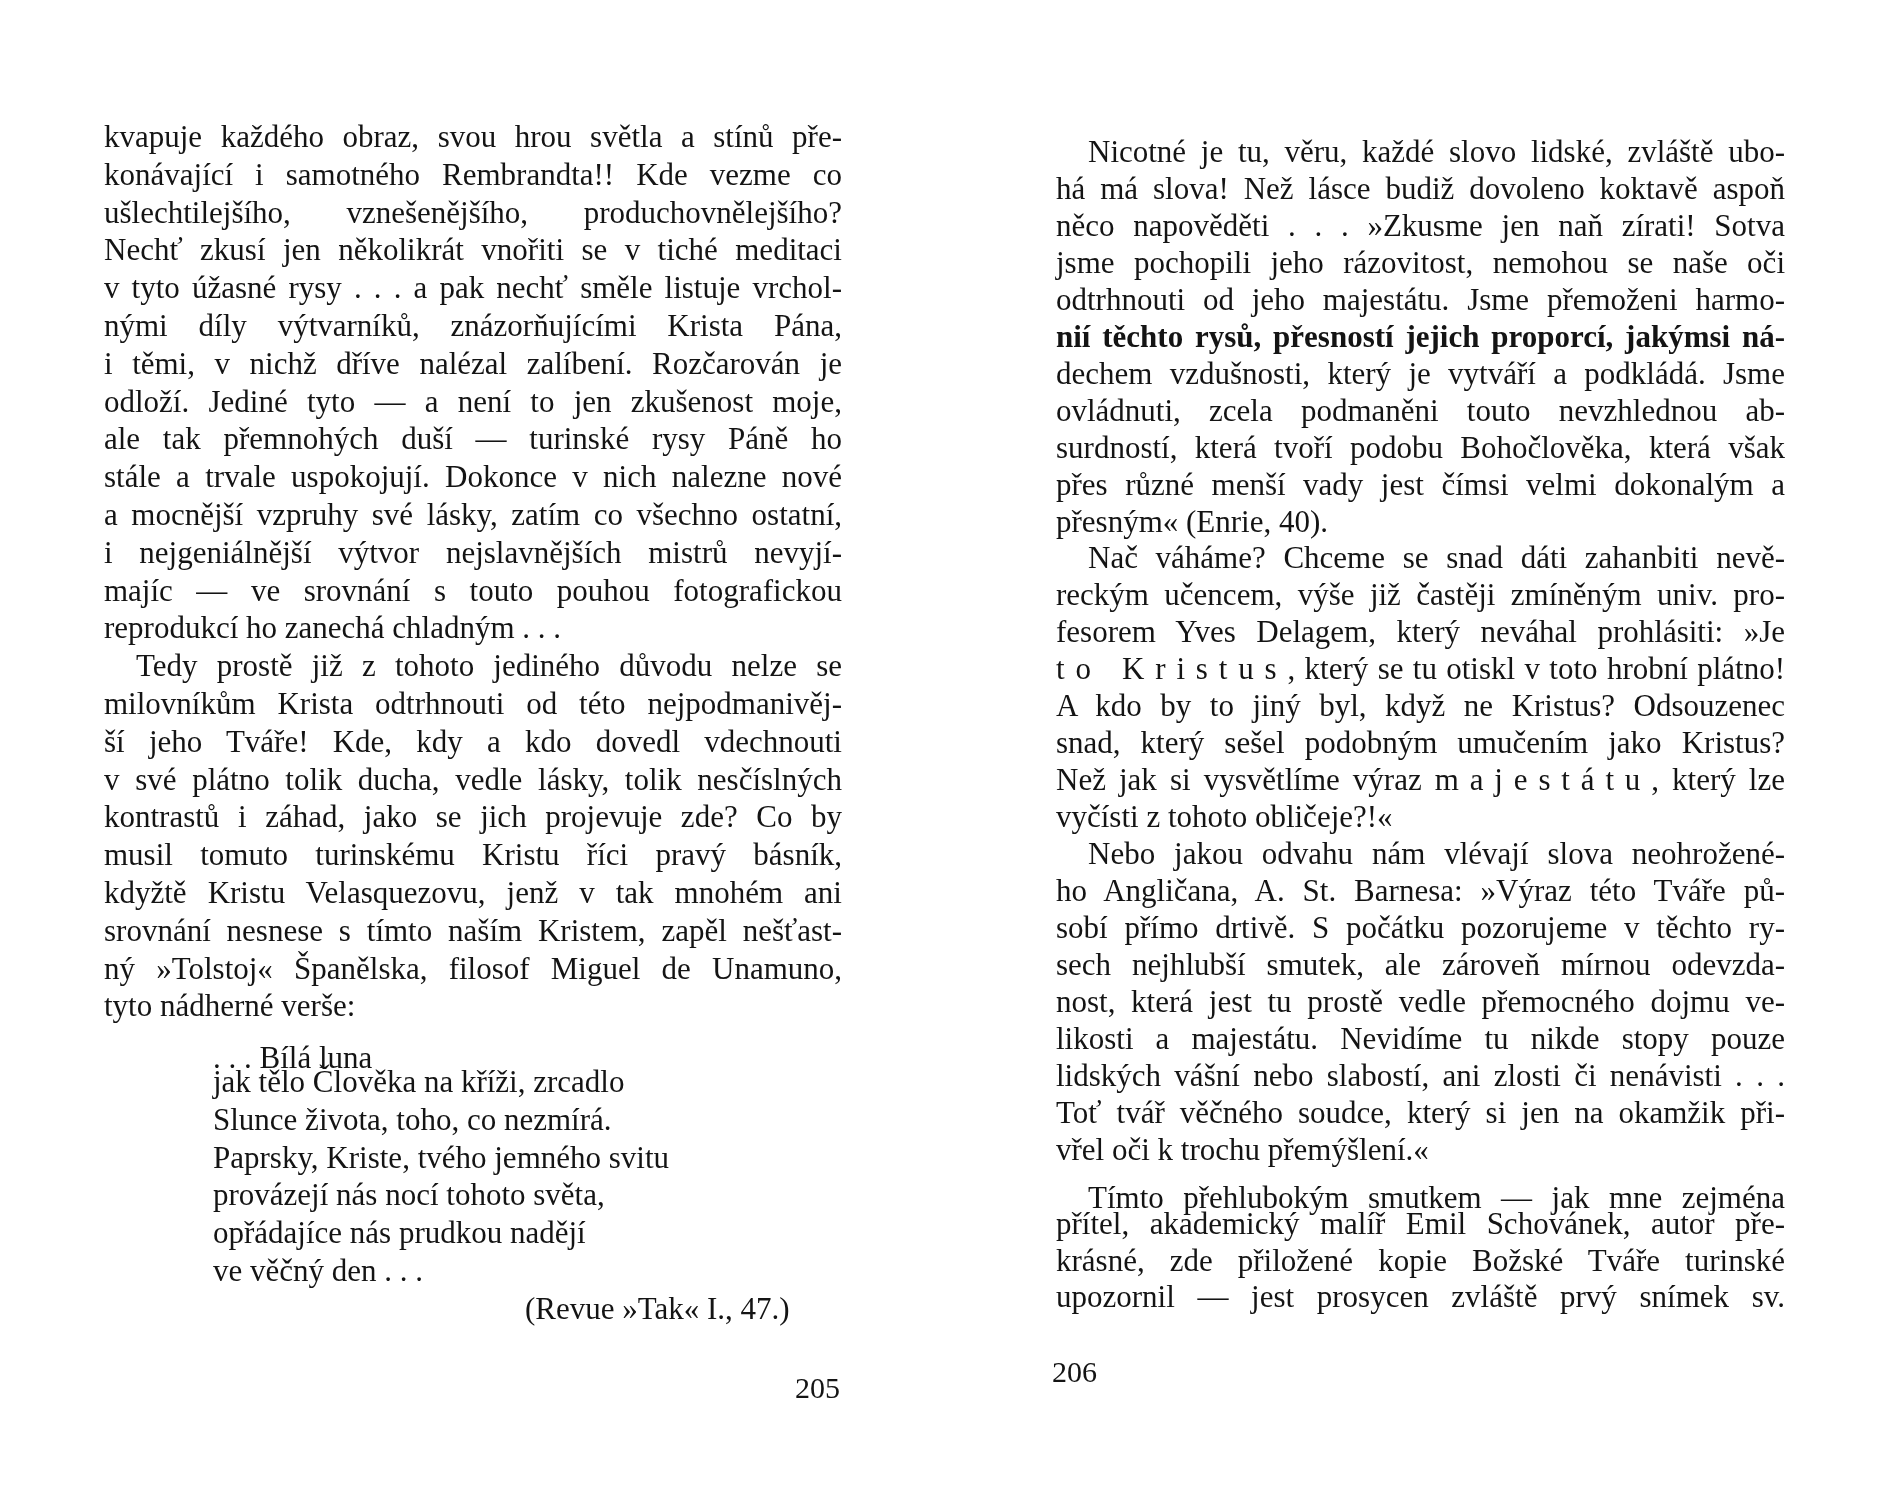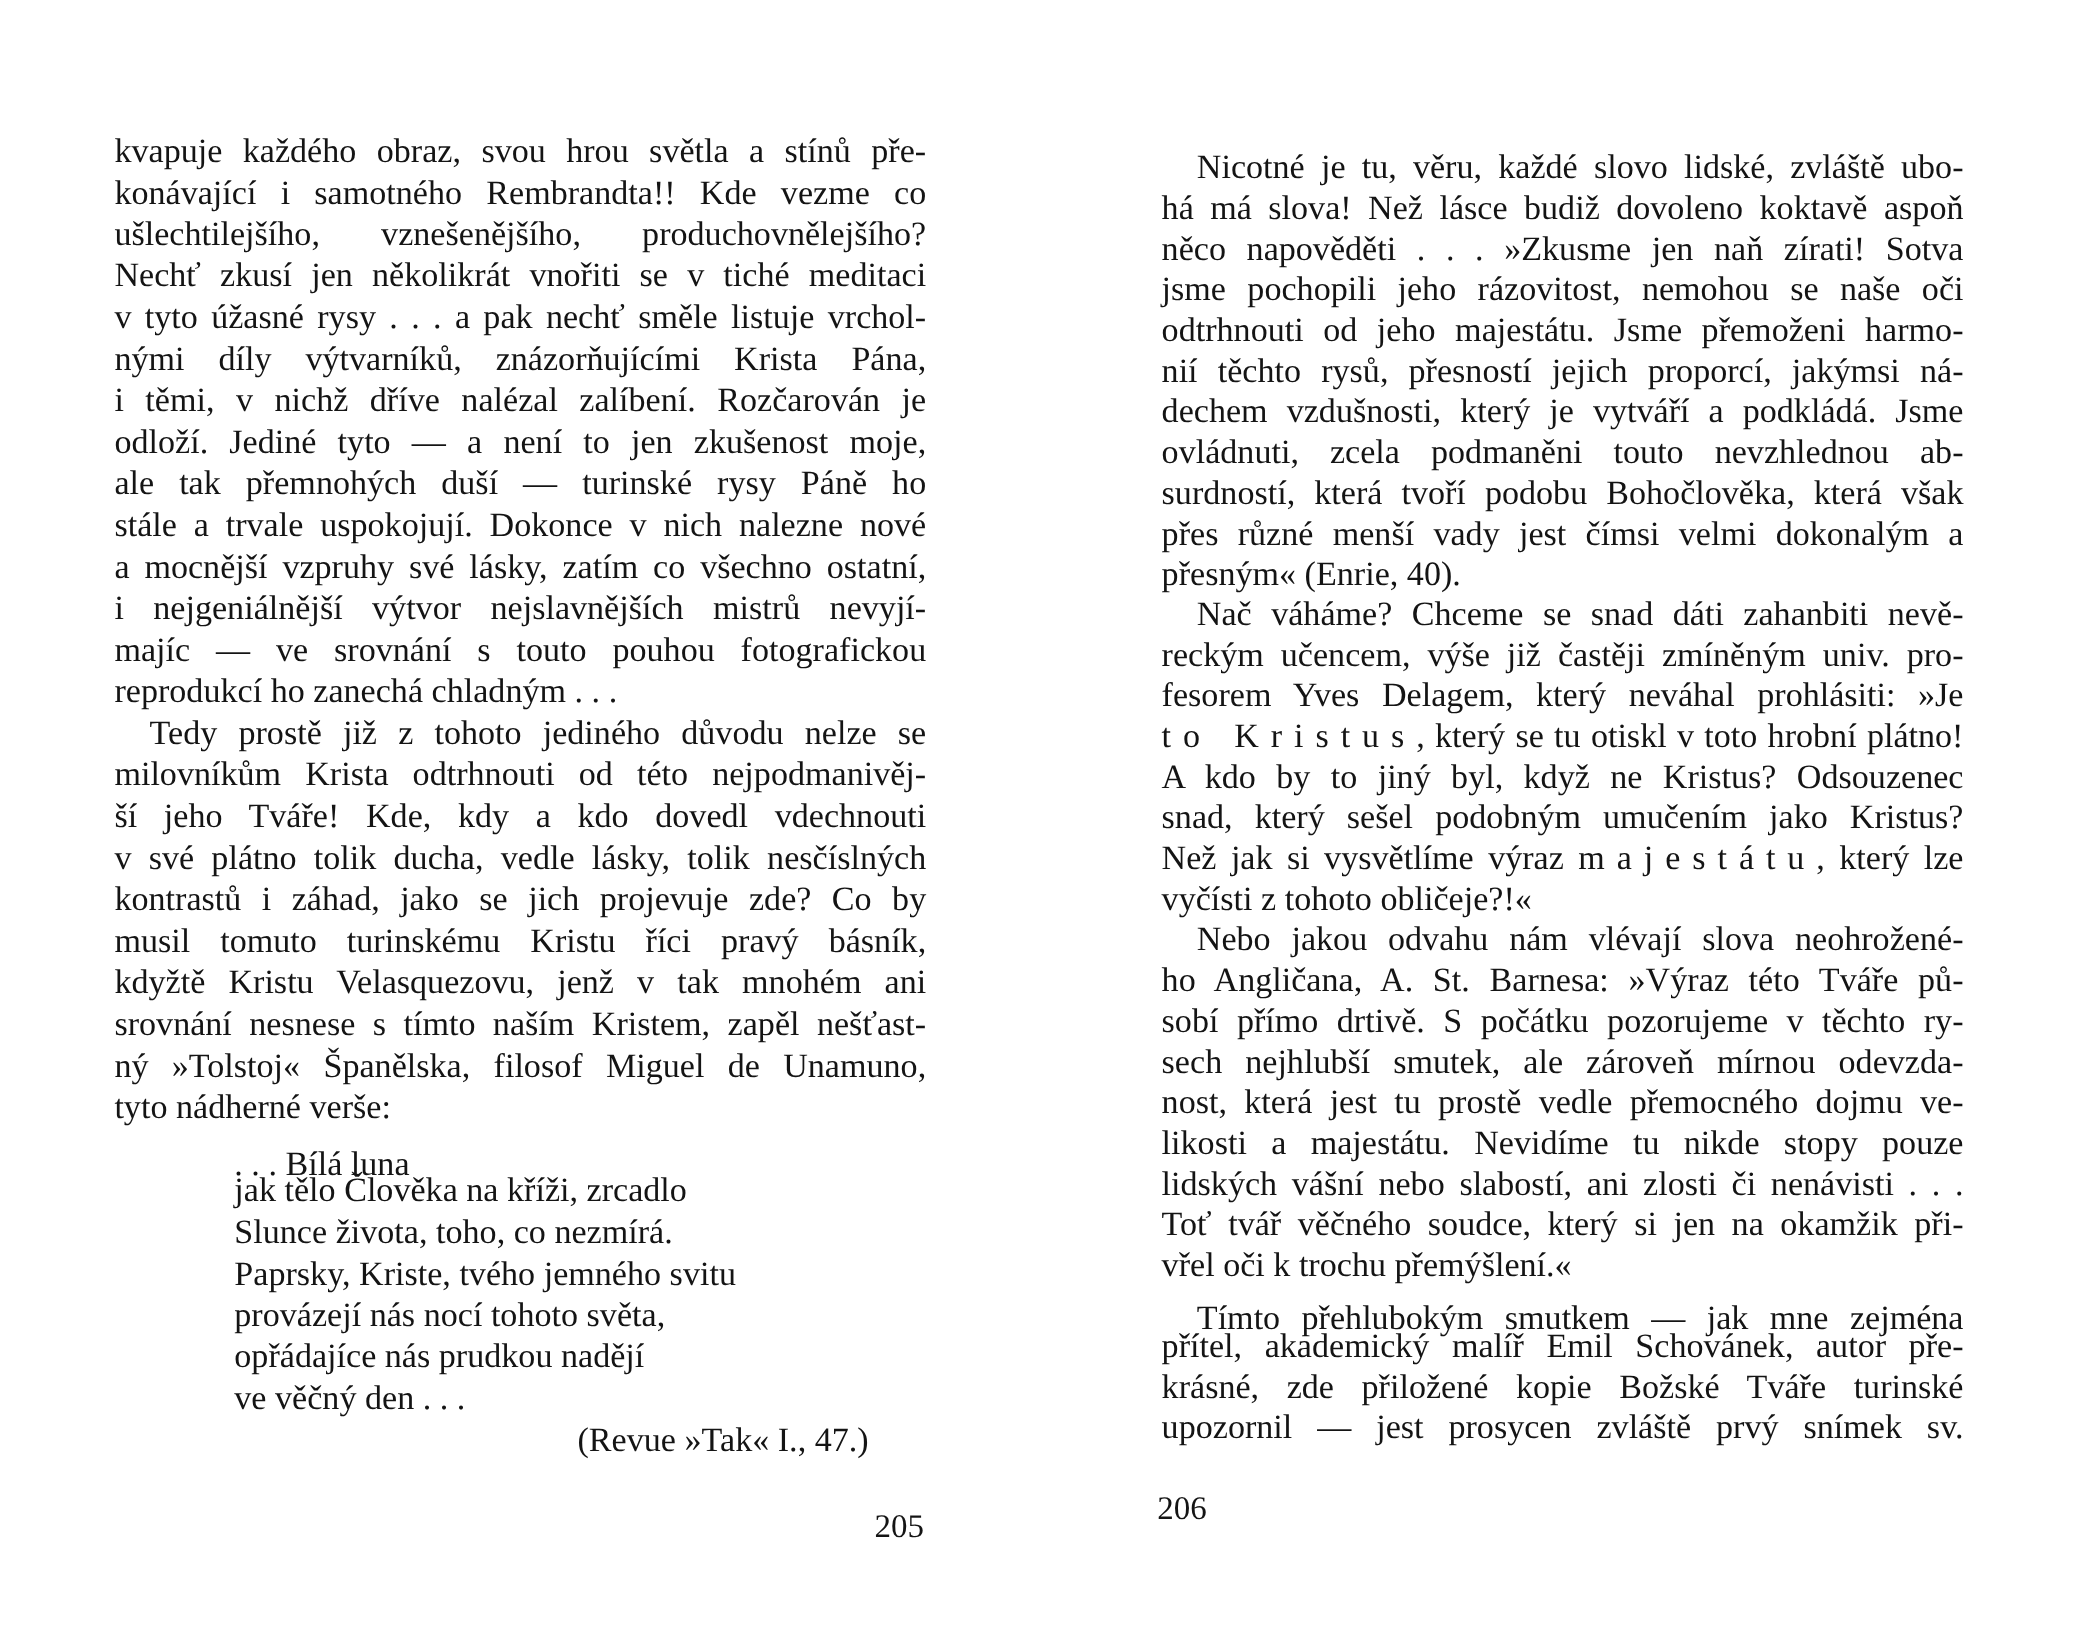--- a/index.html
+++ b/index.html
@@ -79,21 +79,21 @@
   <div class="pagenum">205</div>
 </div>
 
 <div class="page page-right">
   <div id="right-lines">
       <div class="line indent" style="top: 133px;">Nicotné je tu, věru, každé slovo lidské, zvláště ubo-</div>
       <div class="line" style="top: 169.95px;">há má slova! Než lásce budiž dovoleno koktavě aspoň</div>
       <div class="line" style="top: 206.9px;">něco napověděti . . . »Zkusme jen naň zírati! Sotva</div>
       <div class="line" style="top: 243.85px;">jsme pochopili jeho rázovitost, nemohou se naše oči</div>
       <div class="line" style="top: 280.8px;">odtrhnouti od jeho majestátu. Jsme přemoženi harmo-</div>
-      <div class="line" style="top: 317.75px;">nií těchto rysů, přesností jejich proporcí, jakýmsi ná-</div>
+      <div class="line" style="top: 317.75px; font-weight: bold;">nií těchto rysů, přesností jejich proporcí, jakýmsi ná-</div>
       <div class="line" style="top: 354.7px;">dechem vzdušnosti, který je vytváří a podkládá. Jsme</div>
       <div class="line" style="top: 391.65px;">ovládnuti, zcela podmaněni touto nevzhlednou ab-</div>
       <div class="line" style="top: 428.6px;">surdností, která tvoří podobu Bohočlověka, která však</div>
       <div class="line" style="top: 465.55px;">přes různé menší vady jest čímsi velmi dokonalým a</div>
       <div class="line last" style="top: 502.5px;">přesným« (Enrie, 40).</div>
       <div class="line indent" style="top: 539.45px;">Nač váháme? Chceme se snad dáti zahanbiti nevě-</div>
       <div class="line" style="top: 576.4px;">reckým učencem, výše již častěji zmíněným univ. pro-</div>
       <div class="line" style="top: 613.35px;">fesorem Yves Delagem, který neváhal prohlásiti: »Je</div>
       <div class="line" style="top: 650.3px; text-align-last: justify; white-space: nowrap;"><span></span><span class="spaced">to Kristus</span><span>, který se tu otiskl v toto hrobní plátno!</span></div>
       <div class="line" style="top: 687.25px;">A kdo by to jiný byl, když ne Kristus? Odsouzenec</div>

